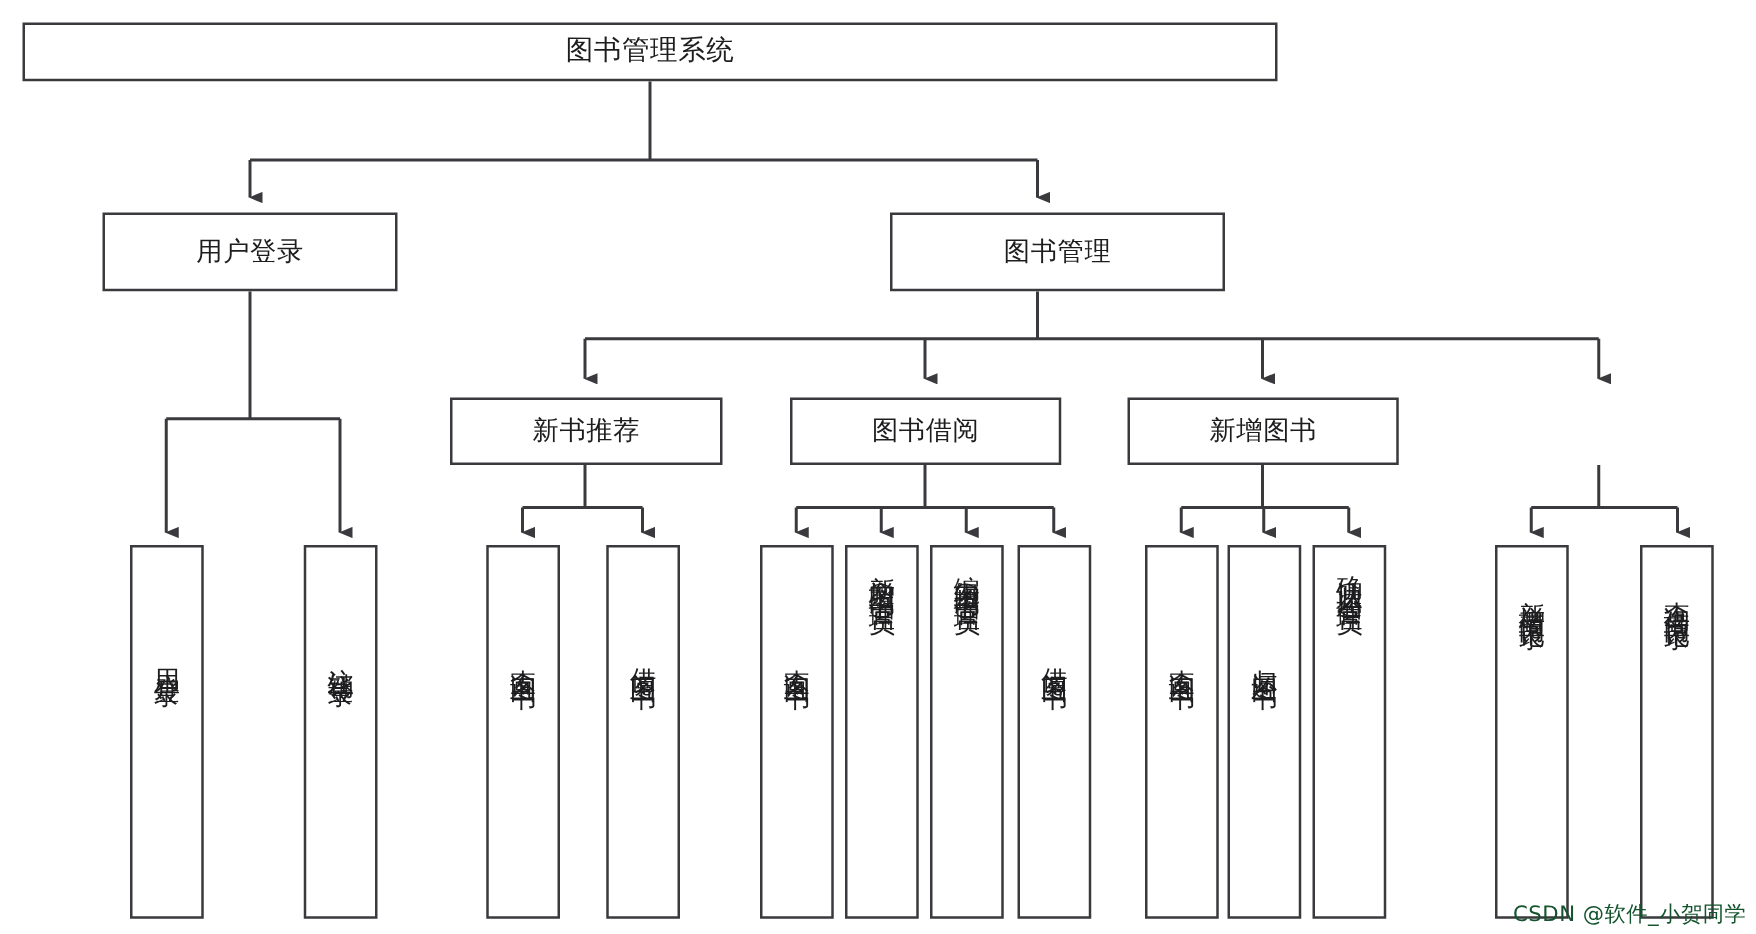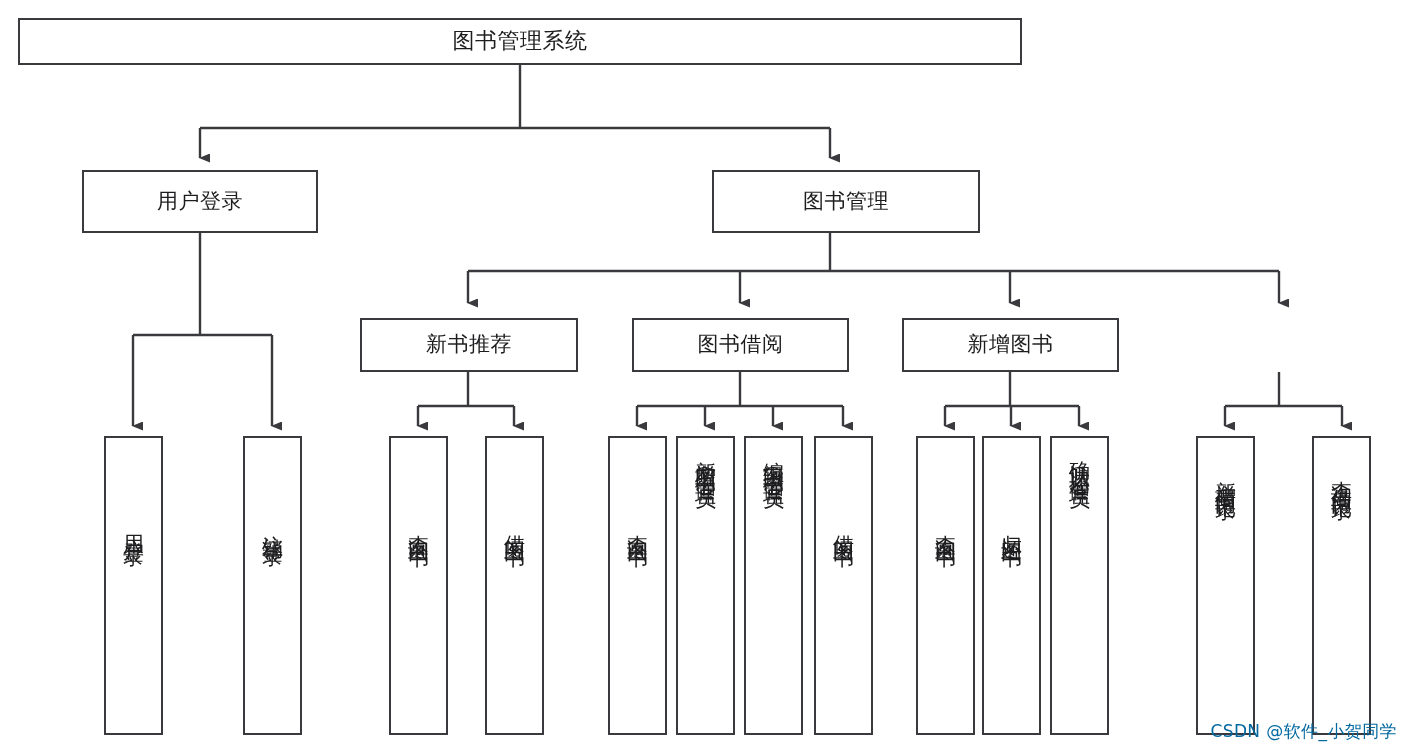--- a/index.html
+++ b/index.html
@@ -68,21 +68,21 @@
     margin-top: 74px;
   }
   .node.leaf.tall .label {
     margin-top: 0;
   }
   #watermark {
     position: absolute;
     right: 8px;
     bottom: 4px;
     font-size: 17px;
-    color: #0369a1;
+    color: #14532d;
     letter-spacing: 0.4px;
     z-index: 5;
     white-space: nowrap;
   }
 </style>
 </head>
 <body>
 
 <div id="canvas">
 

